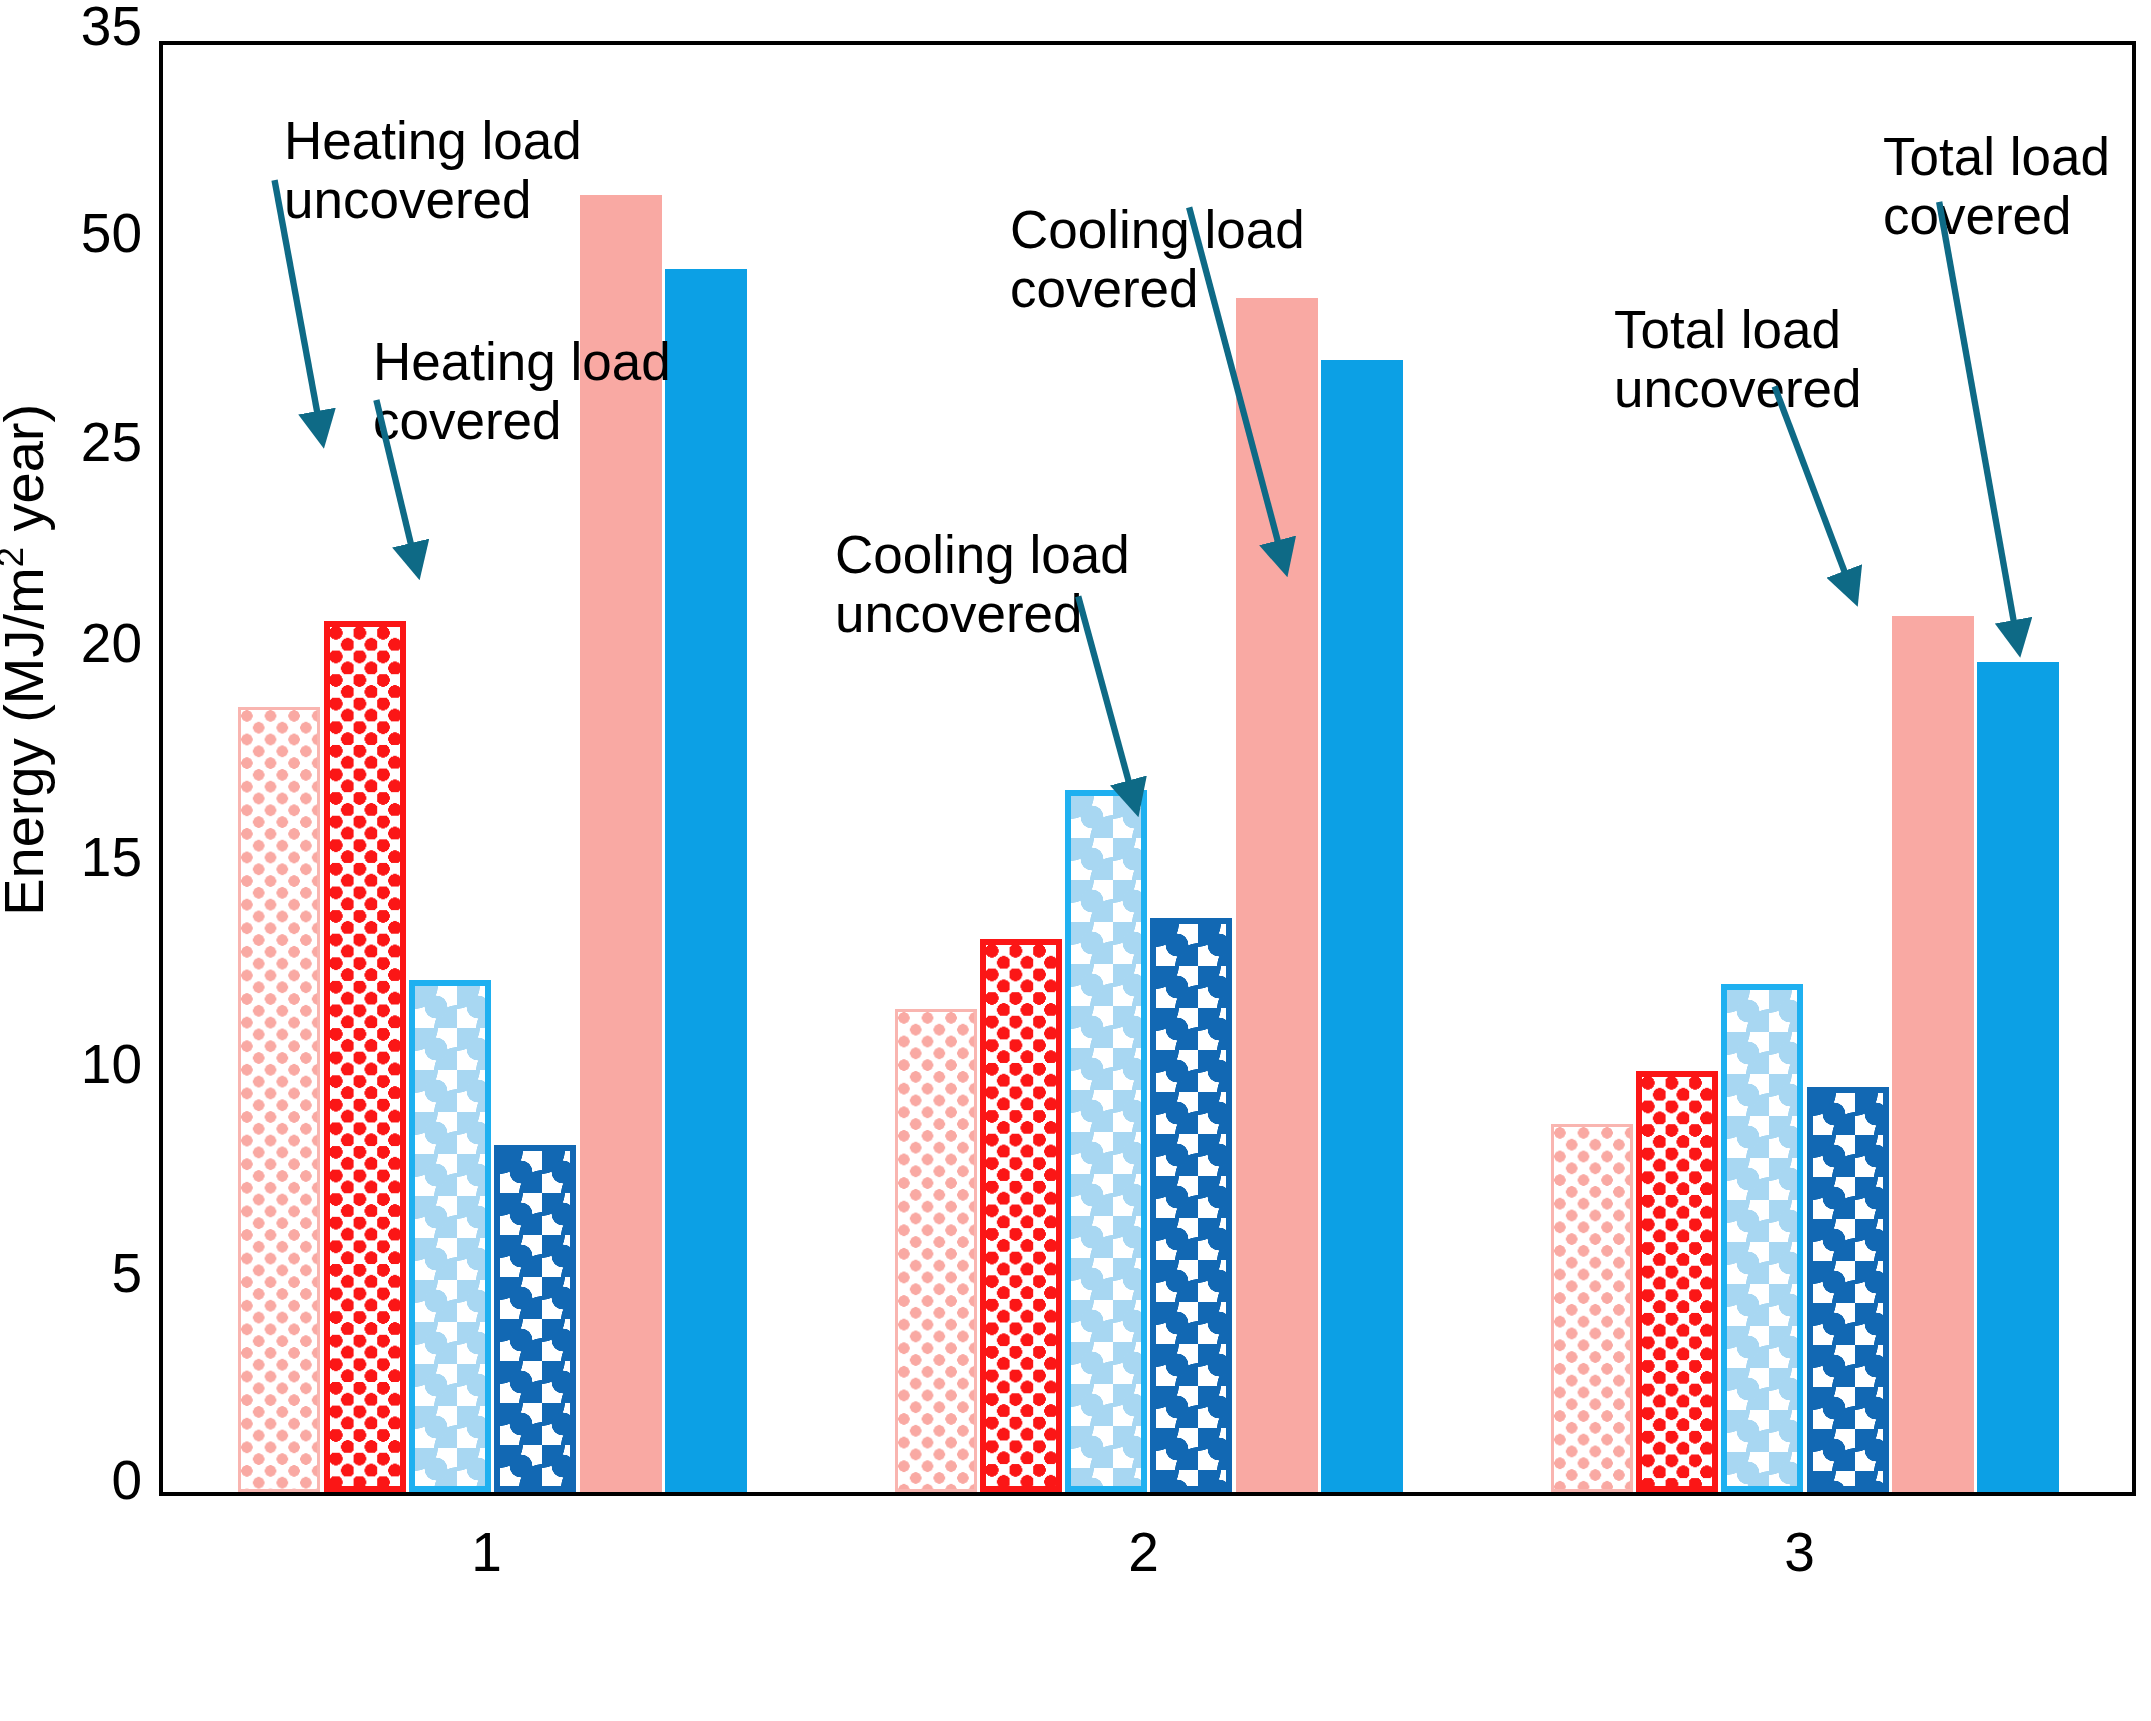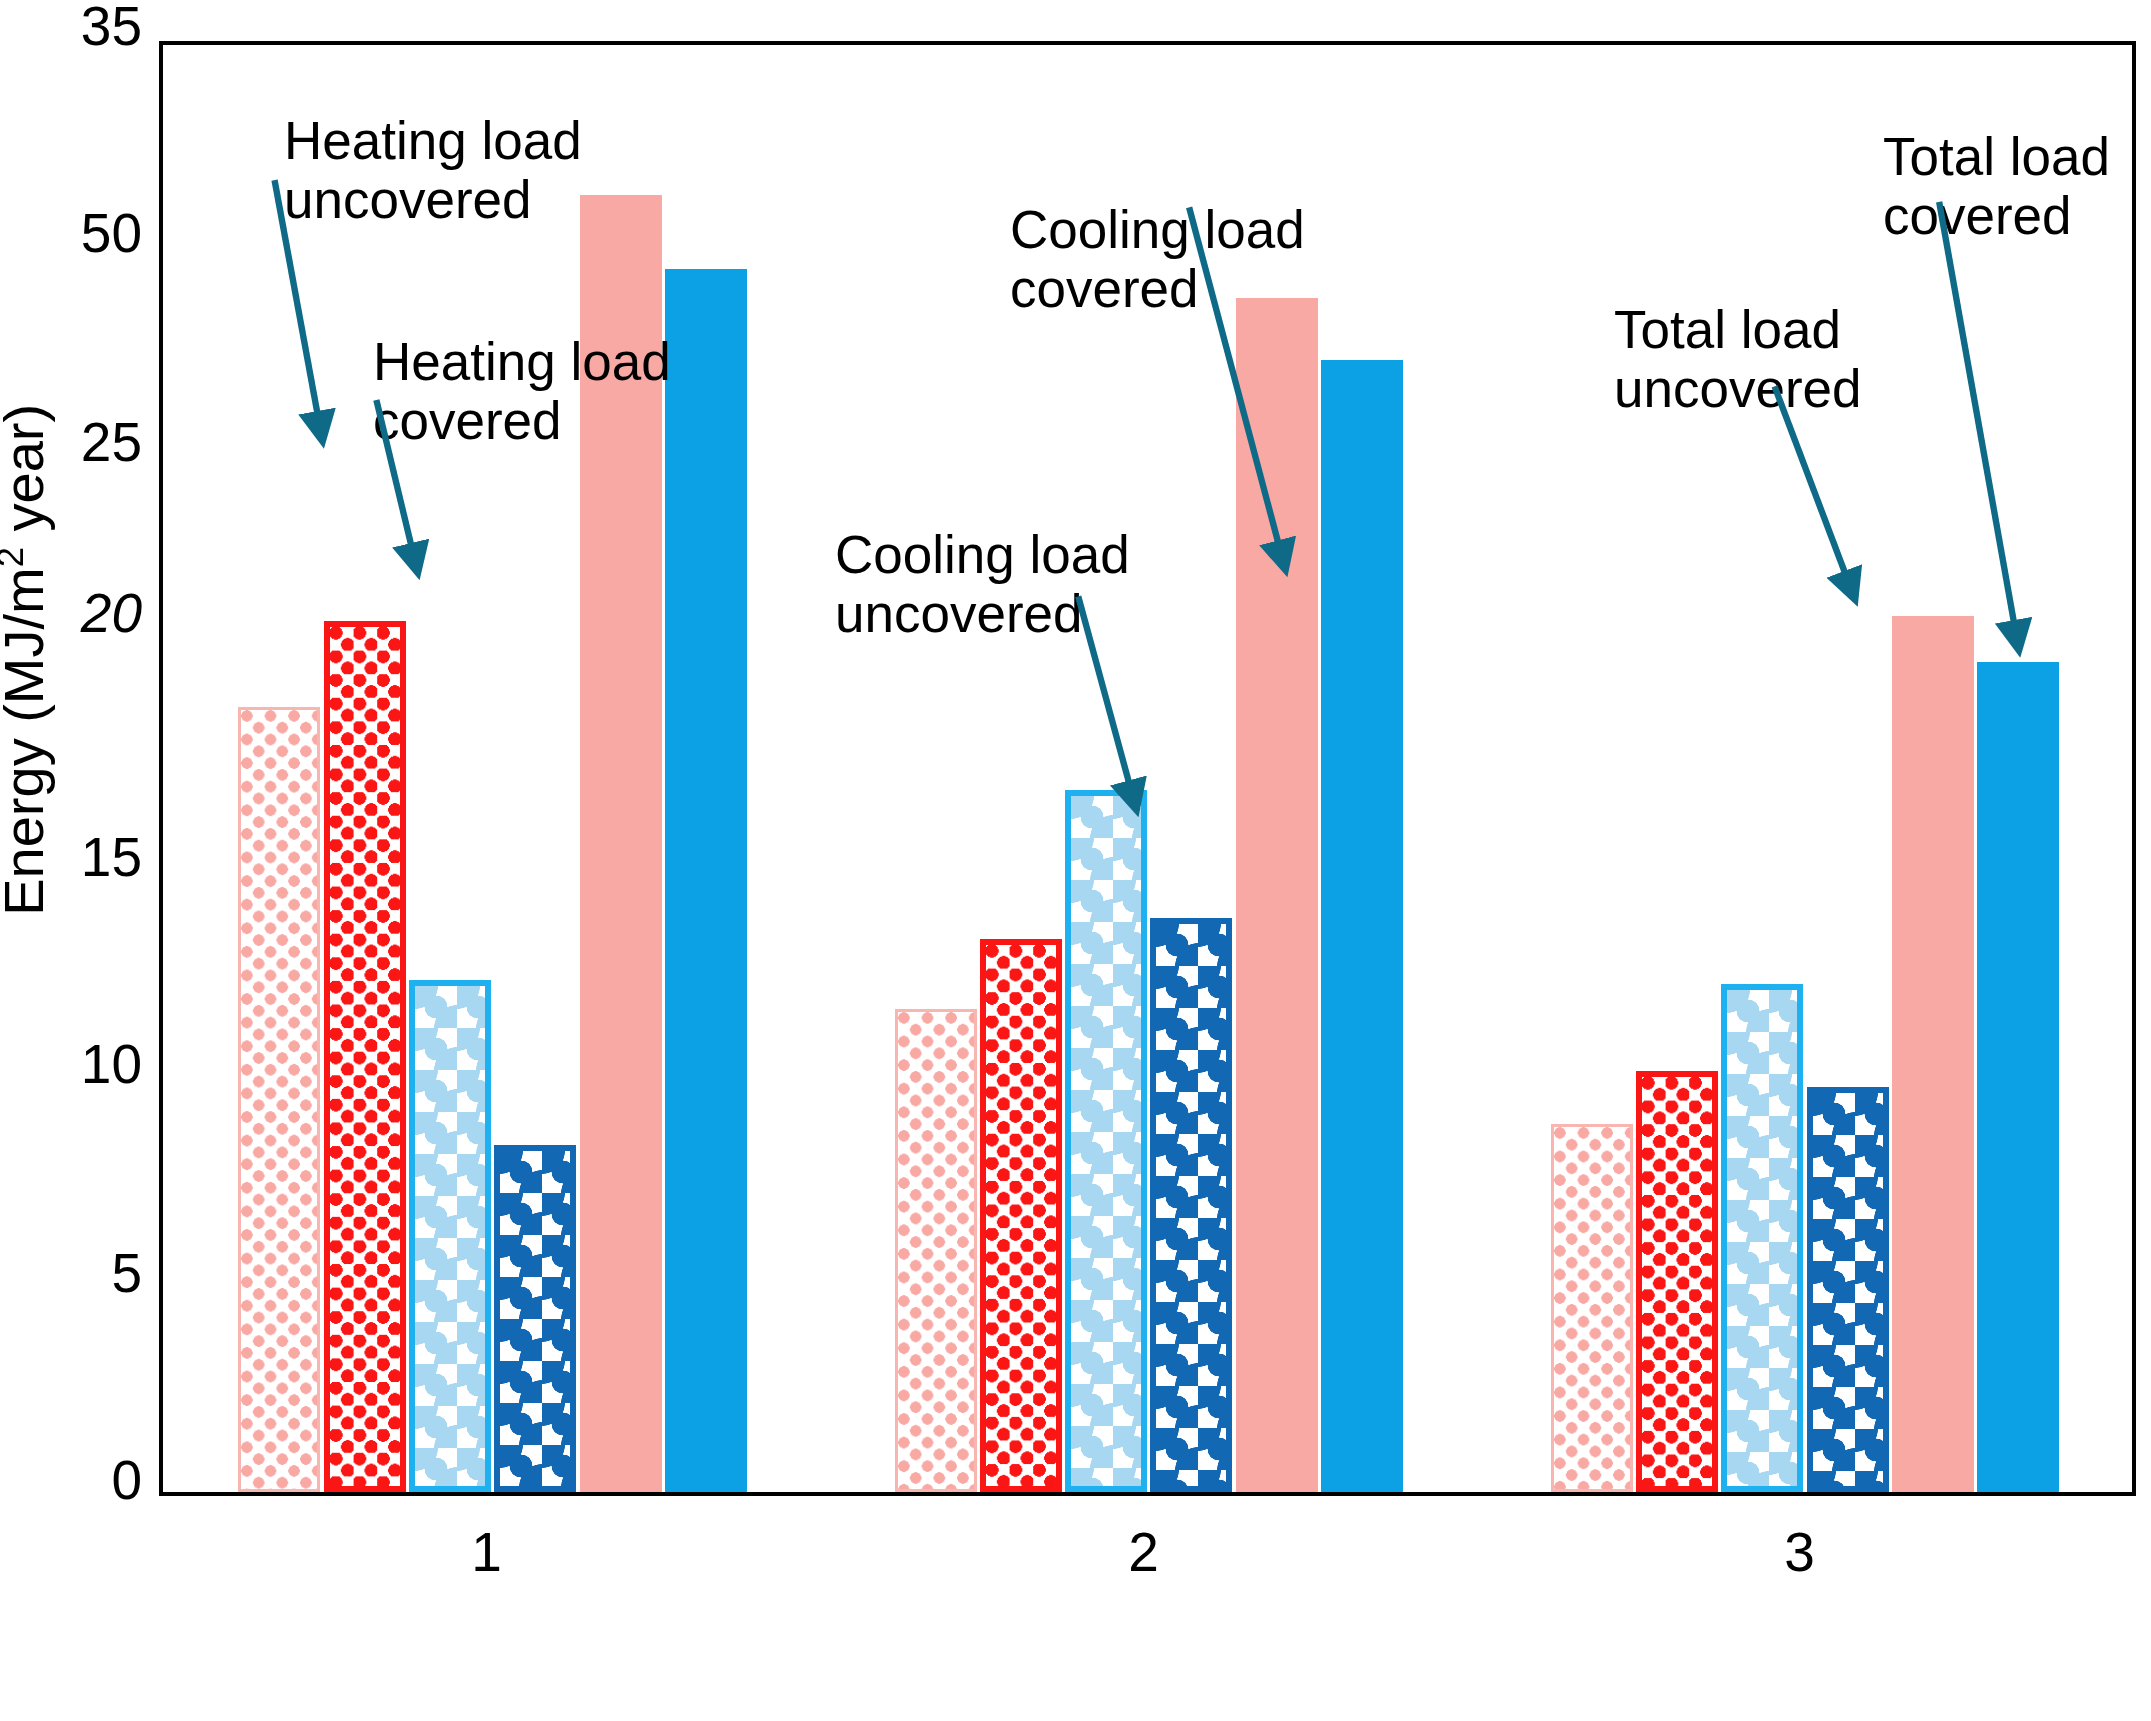--- a/index.html
+++ b/index.html
@@ -113,21 +113,21 @@
              pointer-events:none;overflow:visible;}
 </style>
 </head>
 <body>
 
 <div id="chart-root">
 
   <div class="ytick" style="top:-0.9px;">35</div>
   <div class="ytick" style="top:206px;">50</div>
   <div class="ytick" style="top:415px;">25</div>
-  <div class="ytick" style="top:586px;font-style:italic;">20</div>
+  <div class="ytick" style="top:616px;">20</div>
   <div class="ytick" style="top:830px;text-align:right;">15</div>
   <div class="ytick" style="top:1037px;">10</div>
   <div class="ytick" style="top:1246px;">5</div>
   <div class="ytick" style="top:1453px;">0</div>
 
   <div id="y-axis-title"><span>Energy  (MJ/m</span><sup>2</sup><span> year)</span></div>
 
   <div id="plot-frame">
 
     <div class="bar p-heat-unc" style="left: 75px; width: 82px; height: 785px;"></div>

